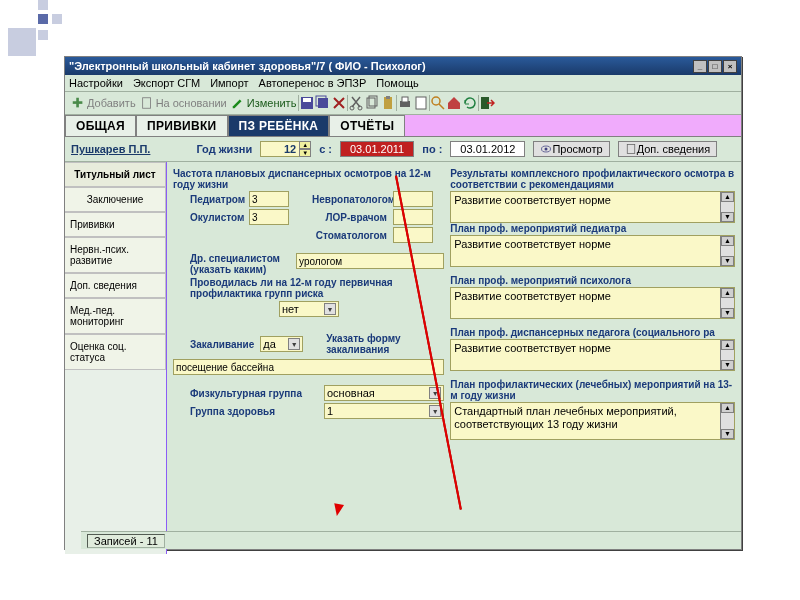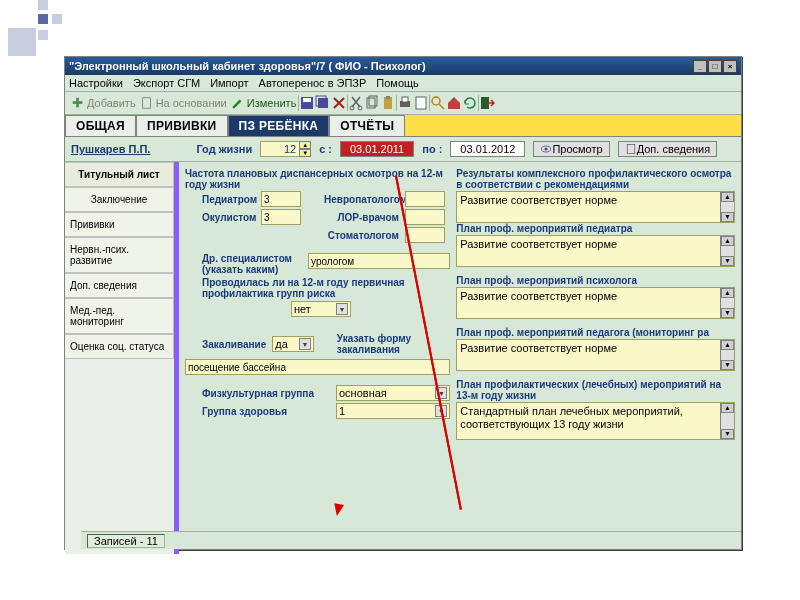--- a/index.html
+++ b/index.html
@@ -22,37 +22,37 @@
   .menubar { background: #d8e8d8; padding: 2px 4px; display: flex; gap: 10px; border-bottom: 1px solid #a0b0a0; }
   .menubar span { cursor: default; }
 
   .toolbar { background: #d8e8d8; padding: 3px 4px; display: flex; gap: 0; align-items: center; border-bottom: 1px solid #a0b0a0; }
   .tb-btn { display: inline-flex; align-items: center; gap: 2px; color: #808080; padding: 1px 2px; font-size: 10px; }
   .tb-btn.active { color: #1a5a1a; }
   .tb-btn .ic { width: 14px; height: 14px; display: inline-block; }
   .tb-sep { width: 1px; height: 16px; background: #a0b0a0; }
   .tb-ic { width: 16px; height: 16px; display: inline-block; }
 
-  .tabs { background: #fde047; display: flex; padding: 0; gap: 0; border-bottom: 1px solid #808080; }
+  .tabs { background: #f0abfc; display: flex; padding: 0; gap: 0; border-bottom: 1px solid #808080; }
   .tab { padding: 3px 10px; border: 1px solid #808080; border-bottom: none; background: #e8f0e8; font-weight: bold; font-size: 12px; letter-spacing: 0.3px; cursor: pointer; }
   .tab.active { background: #1a3a6a; color: #fff; }
 
   .patient-row { padding: 4px 6px; display: flex; align-items: center; gap: 8px; border-bottom: 1px solid #a0b0a0; }
   .patient-name { color: #1a3a6a; text-decoration: underline; font-weight: bold; }
   .fld-label { color: #1a3a7a; font-weight: bold; }
   .input-box { background: #faf8c8; border: 1px solid #a0a060; padding: 1px 3px; height: 16px; min-width: 30px; }
   .date-box { background: #fff; border: 1px solid #808080; padding: 1px 9px; height: 16px; }
   .spin { display: inline-flex; align-items: center; }
   .spin .ud { display: flex; flex-direction: column; margin-left: -1px; }
   .spin .ud span { width: 12px; height: 8px; background: #f0f0a0; border: 1px solid #808080; font-size: 6px; text-align: center; line-height: 6px; }
 
   .btn { background: #e0e0e0; border: 1px solid #808080; padding: 1px 6px; display: inline-flex; align-items: center; gap: 0; cursor: pointer; }
 
   .body-area { display: flex; height: 392px; }
-  .sidebar { width: 114px; background: #e8f0e8; border-right: 5px solid #8b5cf6; }
+  .sidebar { width: 102px; background: #e8f0e8; border-right: 1px solid #8b5cf6; }
   .side-item { padding: 6px 5px; border: 1px solid #c0c0c0; border-left: none; background: #f0f4e8; margin-bottom: 0; font-size: 10px; cursor: pointer; }
   .side-item.head { background: #e8ecdc; font-weight: bold; text-align: center; }
   .side-item.sub { text-align: center; }
 
   .main { flex: 1; padding: 4px 6px; display: flex; gap: 6px; position: relative; }
   .col { flex: 1; }
   .col.right { flex: 1.05; }
 
   .section-title { color: #1a3a7a; font-weight: bold; font-size: 10px; margin: 2px 0 1px 0; line-height: 1.1; }
   .lbl { color: #1a3a7a; font-weight: bold; font-size: 10px; margin-left: 17px; }
@@ -179,21 +179,21 @@
     <div class="tab">ПРИВИВКИ</div>
     <div class="tab active">ПЗ РЕБЁНКА</div>
     <div class="tab">ОТЧЁТЫ</div>
   </div>
 
   <div class="patient-row">
     <span class="patient-name">Пушкарев П.П.</span>
     <span style="width: 30px"></span>
     <span class="fld-label">Год жизни</span>
     <span class="spin">
-      <span class="input-box" style="width:40px; text-align:right; font-weight:normal; color:#1a3a6a;">12</span>
+      <span class="input-box" style="width:40px; text-align:right; font-weight:bold; color:#1a3a6a;">12</span>
       <span class="ud">
           <span>▲</span>
           <span>▼</span>
         </span>
     </span>
     <span class="fld-label">с :</span>
     <span class="date-box" style="background:#c02020;color:#fff">03.01.2011</span>
     <span class="fld-label">по :</span>
     <span class="date-box">03.01.2012</span>
     <span class="btn">
@@ -303,21 +303,21 @@
 
         <div class="section-title" style="margin-top:8px">План проф. мероприятий психолога</div>
         <div class="memo">
           <span>Развитие  соответствует  норме</span>
           <div class="scroll">
               <span>▲</span>
               <span>▼</span>
             </div>
         </div>
 
-        <div class="section-title" style="margin-top:8px">План проф. мероприятий педагога (мониторинг ра</div>
+        <div class="section-title" style="margin-top:8px">План проф. диспансерных педагога (социального ра</div>
         <div class="memo">
           <span>Развитие соответствует норме</span>
           <div class="scroll">
               <span>▲</span>
               <span>▼</span>
             </div>
         </div>
 
         <div class="section-title" style="margin-top:8px">План профилактических (лечебных) мероприятий на 13-м году жизни</div>
         <div class="memo" style="height:38px">

